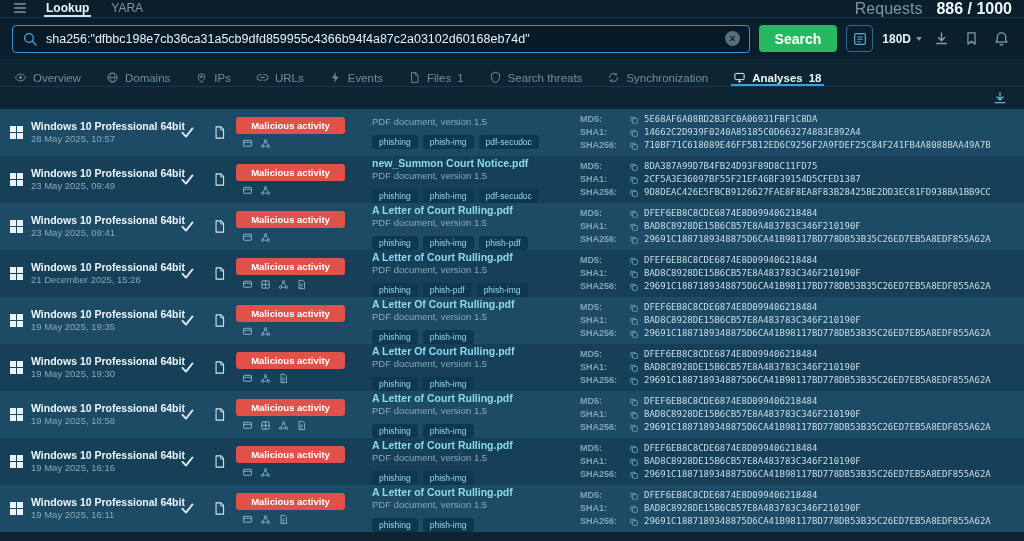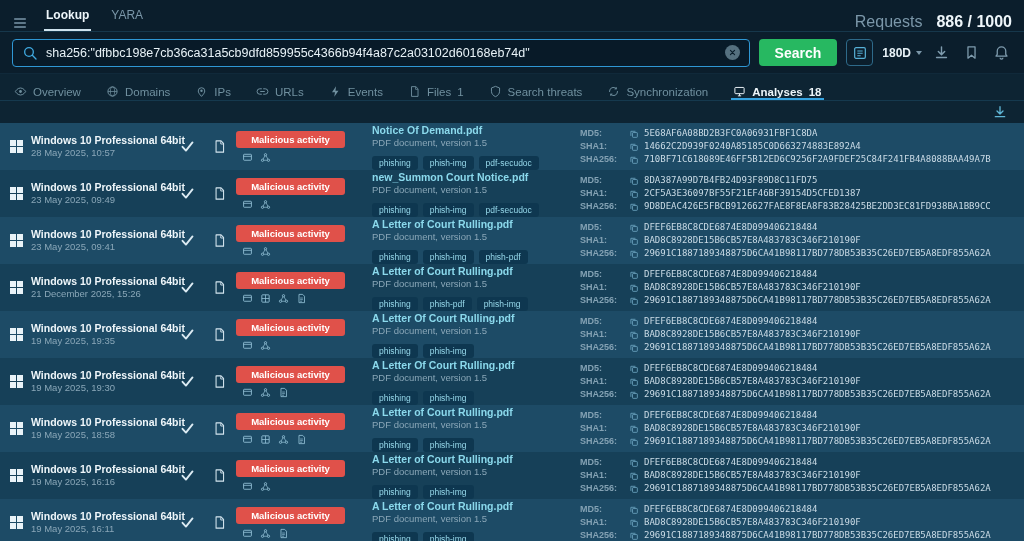--- a/index.html
+++ b/index.html
@@ -1,20 +1,20 @@
 <!DOCTYPE html>
 <html><head>
 <meta charset="utf-8">
 <style>
 *{box-sizing:border-box;margin:0;padding:0}
 html,body{width:1024px;height:541px;overflow:hidden;background:#0d2433;font-family:"Liberation Sans",sans-serif}
 .app{width:1024px;height:541px;display:flex;flex-direction:column;background:#0d2433}
 svg{display:block}.ic16{width:16px;height:16px}.ic18{width:17px;height:17px}
 
-.topbar{height:32px;background:#0b1e2c;border-bottom:1px solid #16374b;display:flex;align-items:flex-end;padding:0 12px;gap:16px;flex:0 0 auto}
+.topbar{height:18px;background:#0b1e2c;border-bottom:1px solid #16374b;display:flex;align-items:flex-start;padding:0 12px;gap:16px;flex:0 0 auto}
 .menu-btn{color:#7b97a9;cursor:pointer;display:flex;align-items:center}
 .top-tabs{display:flex;gap:18px;height:100%;align-items:stretch}
 .top-tab{font-size:12px;color:#7b97a9;cursor:pointer;display:flex;align-items:center;border-bottom:2px solid transparent;padding:0 2px}
 .top-tab.active{color:#eef6fa;font-weight:bold;border-bottom-color:#cfe3ee}
 .requests{margin-left:auto;font-size:16px;display:flex;gap:14px;align-items:center}
 .req-label{color:#7b97a9}.req-value{color:#eef6fa;font-weight:bold}
 
 .search-row{height:42px;background:#0b1e2c;display:flex;align-items:center;padding:0 12px;gap:9px;flex:0 0 auto;border-bottom:1px solid #10293a}
 .search-box{flex:1;height:28px;border:1px solid #2f97d4;border-radius:4px;background:#081a28;display:flex;align-items:center;padding:0 9px;gap:8px}
 .search-ic{color:#3fa9e0;flex:0 0 auto}
@@ -320,21 +320,20 @@
       <div class="minis">
             <svg class="mini">
               <use href="#i-slides"></use>
             </svg>
             <svg class="mini">
               <use href="#i-net"></use>
             </svg>
           </div>
     </div>
     <div class="c-file">
-      <a class="fname">Notice Of Demand.pdf</a>
       <div class="ftype">PDF document, version 1.5</div>
       <div class="tags">
             <span class="tag">phishing</span>
             <span class="tag">phish-img</span>
             <span class="tag">pdf-secudoc</span>
           </div>
     </div>
     <div class="c-hash">
       <div class="hl">
             <span class="hlabel">MD5:</span>

